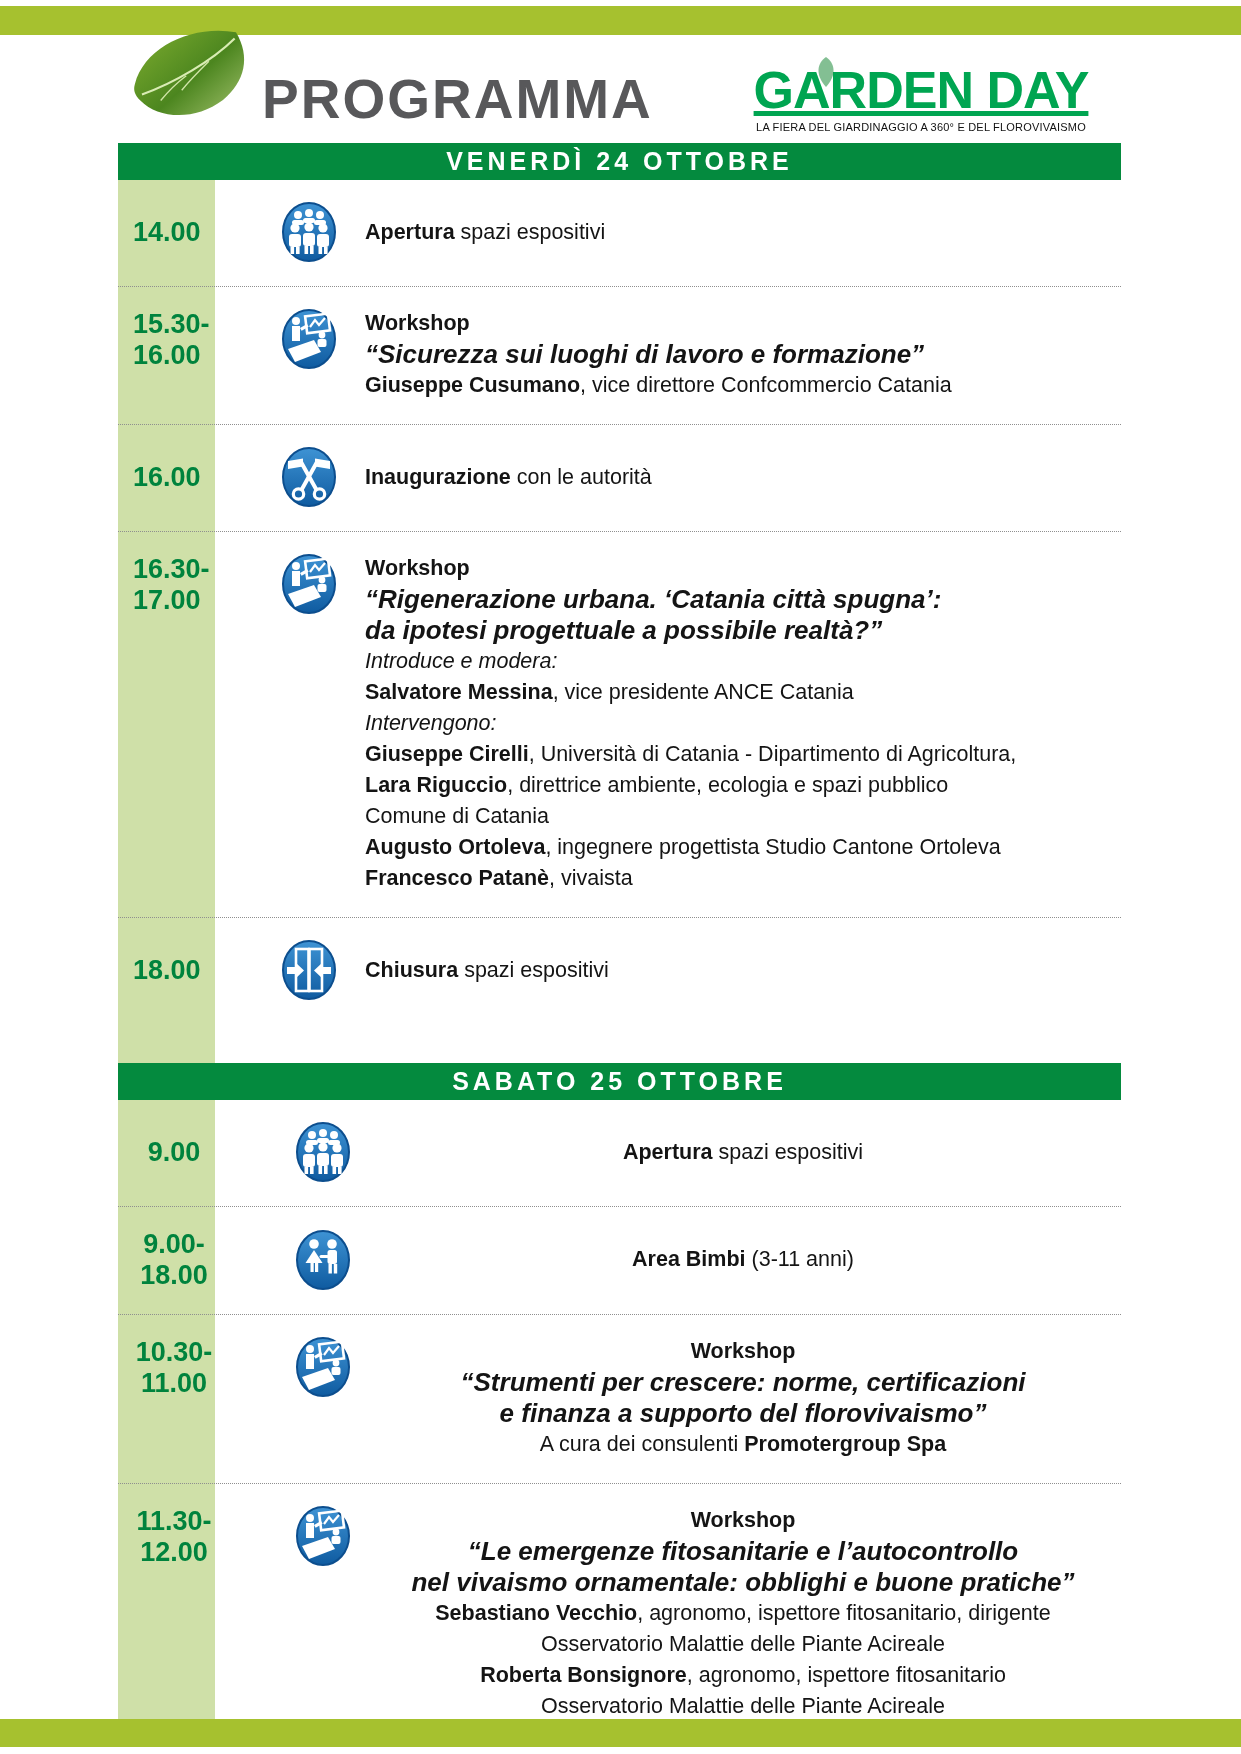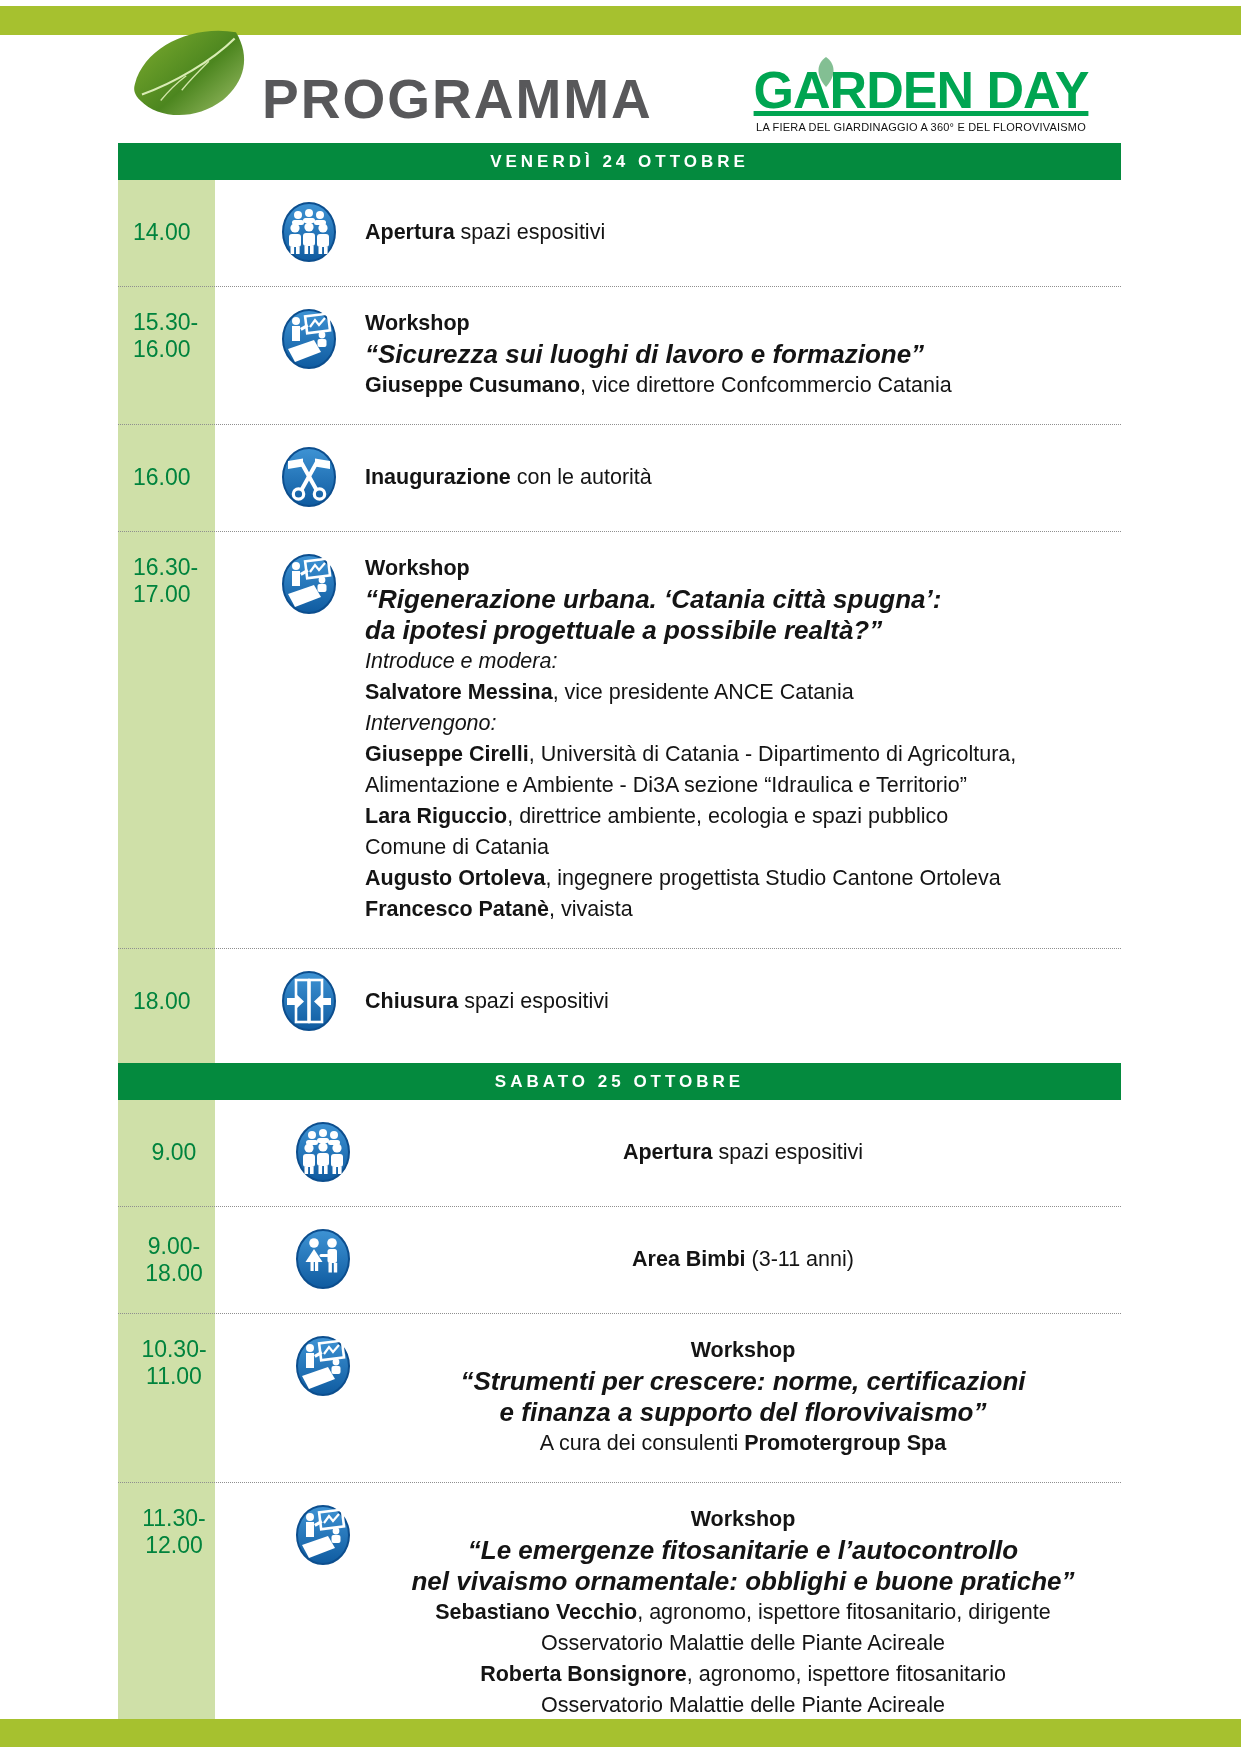--- a/index.html
+++ b/index.html
@@ -23,29 +23,29 @@
   .logo-tagline { font-size:11px; font-weight:normal; color:#111; white-space:nowrap;
                   letter-spacing:.2px; margin-top:3px; }
 
   
   .content { position:absolute; top:143px; left:118px; width:1003px; bottom:35px;
              display:flex; flex-direction:column; }
   .day { display:flex; flex-direction:column; }
   .day.grow { flex:1;text-align:center; }
   .banner { flex:none; height:37px; background:var(--banner-green,#048a3e); color:#fff;
             display:flex; align-items:center; justify-content:center;
-            font-size:17px; font-weight:bold; letter-spacing:4px; }
+            font-size:25px; font-weight:bold; letter-spacing:4px; }
   .rows { flex:1; background:linear-gradient(to right,
             var(--col-green,#cfe0a8) 0, var(--col-green,#cfe0a8) 97px, transparent 97px); }
   .day:first-child .rows { min-height:883px; }
   .row { display:grid; grid-template-columns:97px 150px 1fr; padding:21px 0 23px;
          align-items:start; }
   .row + .row { border-top:1.5px dotted #8f8f8f; }
   .row.single { align-items:center; min-height:88px; }
-  .time { padding-left:15px; font-size:23px; font-weight:normal;
+  .time { padding-left:15px; font-size:27px; font-weight:bold;
           color:var(--time-green,#00833d); padding-top:1px; }
   .icon-cell { padding-left:66px; line-height:0; }
   .icon-cell svg { width:56px; height:62px; }
   .text { color:#141414; font-size:21.5px; line-height:31px; }
   .text .b { font-weight:bold; }
   .text .i { font-style:italic; }
   .line.title { font-size:26px; }
 </style>
 </head>
 <body>
@@ -196,21 +196,20 @@
               </g>
             </svg></div>
           <div class="text">
             <div class="line"><span class="b">Workshop</span></div>
             <div class="line title"><span class="b i">“Rigenerazione urbana. ‘Catania città spugna’:</span></div>
             <div class="line title"><span class="b i">da ipotesi progettuale a possibile realtà?”</span></div>
             <div class="line"><span class="i">Introduce e modera:</span></div>
             <div class="line"><span class="b">Salvatore Messina</span><span>, vice presidente ANCE Catania</span></div>
             <div class="line"><span class="i">Intervengono:</span></div>
             <div class="line"><span class="b">Giuseppe Cirelli</span><span>, Università di Catania - Dipartimento di Agricoltura,</span></div>
-            <div class="line"><span>Alimentazione e Ambiente - Di3A sezione “Idraulica e Territorio”</span></div>
             <div class="line"><span class="b">Lara Riguccio</span><span>, direttrice ambiente, ecologia e spazi pubblico</span></div>
             <div class="line"><span>Comune di Catania</span></div>
             <div class="line"><span class="b">Augusto Ortoleva</span><span>, ingegnere progettista Studio Cantone Ortoleva</span></div>
             <div class="line"><span class="b">Francesco Patanè</span><span>, vivaista</span></div>
           </div>
         </div>
         <div class="row single">
           <div class="time">18.00</div>
           <div class="icon-cell"><svg viewBox="0 0 56 62">
               <defs>

